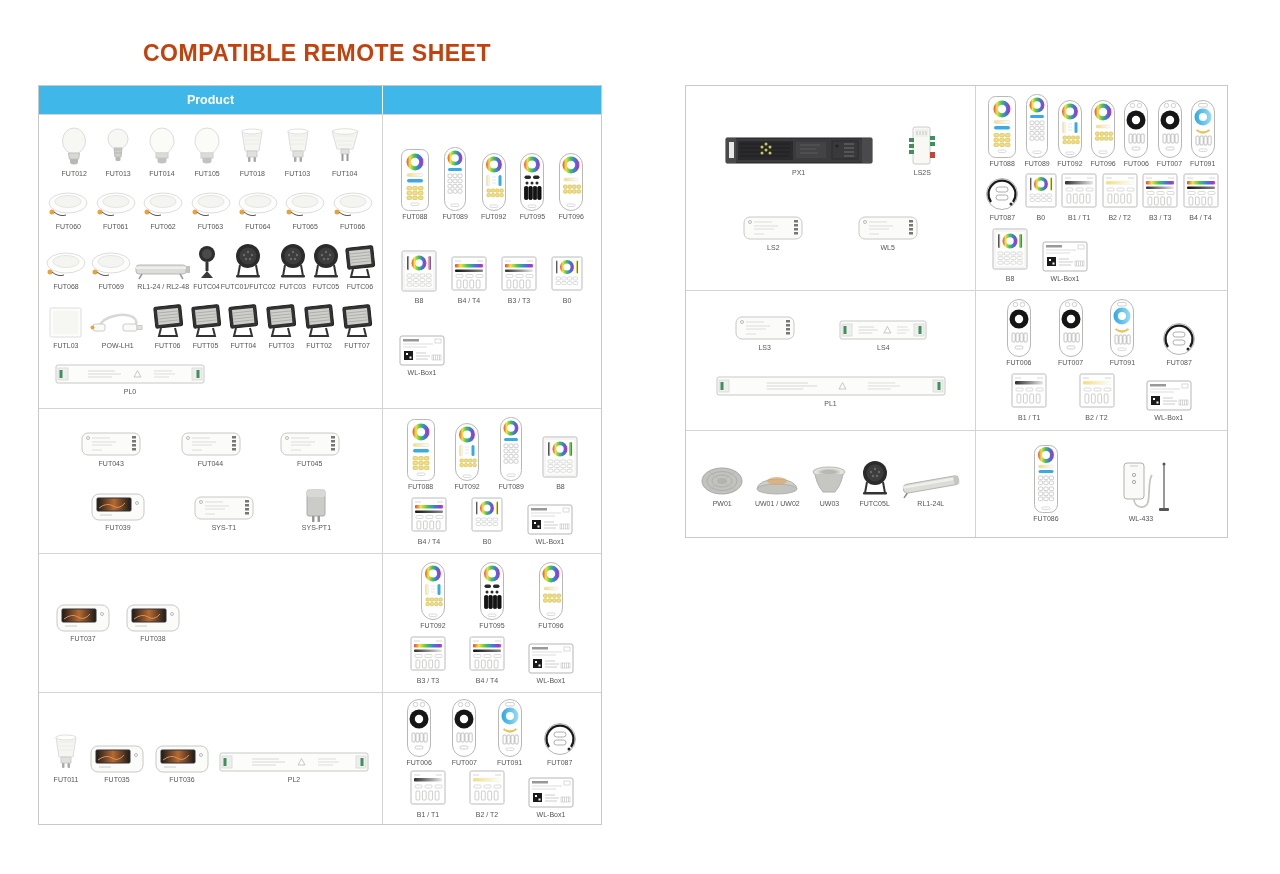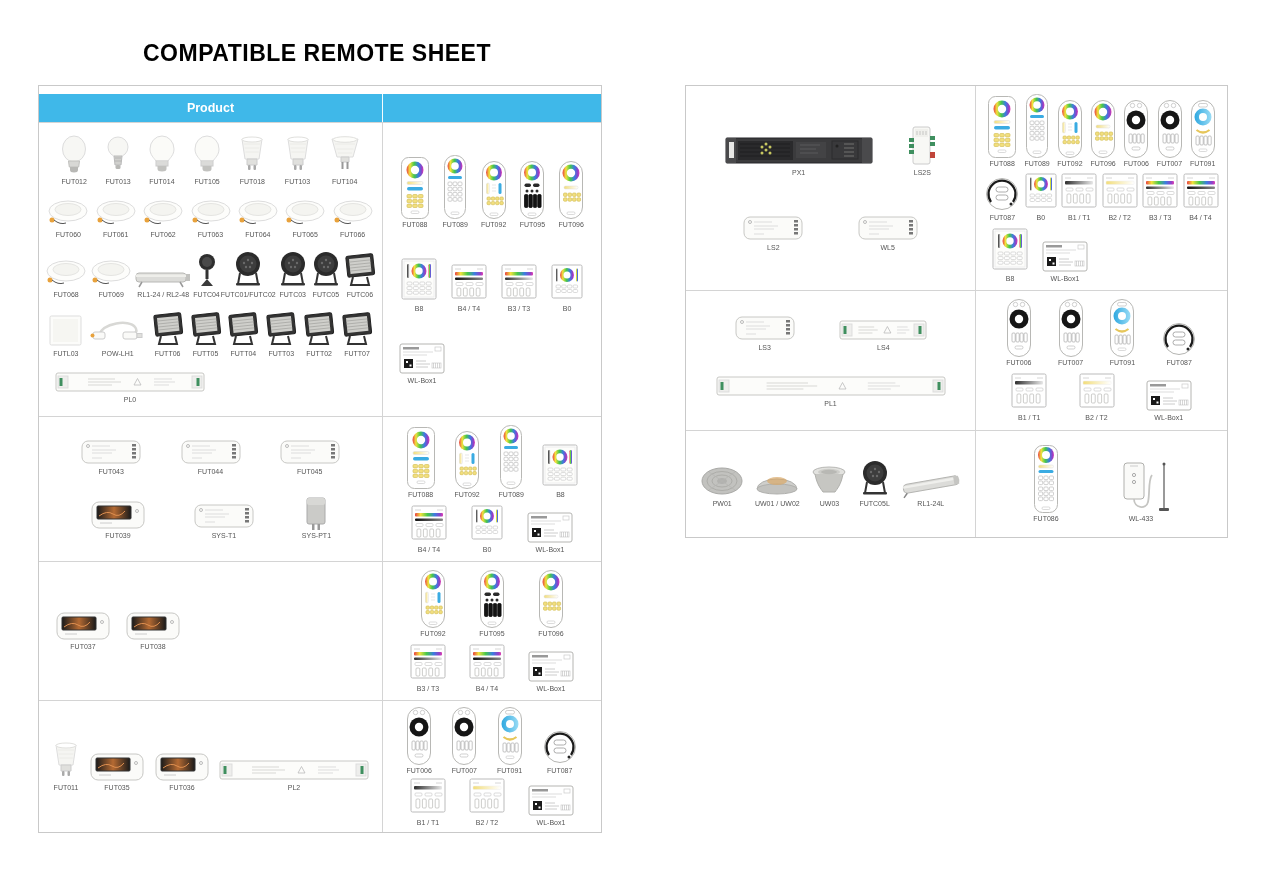--- a/index.html
+++ b/index.html
@@ -61,24 +61,24 @@
         <stop offset="1" stop-color="#9adcf5"></stop>
     </linearGradient>
     <linearGradient id="g-amb" x1="0" y1="0" x2="1" y2="0">
       <stop offset="0" stop-color="#1a1a1a"></stop>
         <stop offset="0.5" stop-color="#b56a32"></stop>
       <stop offset="1" stop-color="#1a1a1a"></stop>
     </linearGradient>
   </defs>
 </svg>
 
-<div class="title" style="color: #000000;">COMPATIBLE REMOTE SHEET</div>
+<div class="title" style="color: #c2410c;">COMPATIBLE REMOTE SHEET</div>
 
 <div class="table left-table">
-  <div class="thead" style="background: rgb(63, 184, 233); margin-top: 8px;">
+  <div class="thead" style="background: rgb(63, 184, 233);">
     <div class="hcell product">Product</div>
   </div>
   <div id="left-rows">
       <div class="row" style="height: 294px;">
         <div class="pcell">
           <div class="line">
             <div class="item">
               <span class="icon"><svg width="28" height="42" viewBox="0 0 28 42" xmlns="http://www.w3.org/2000/svg">
                   <ellipse cx="14" cy="14" rx="11.5" ry="13" fill="#f7f7f4" stroke="#ddd"></ellipse>
                   <path d="M8.5 26 h11 l-.8 6 h-9.4 z" fill="#d8d8d5" stroke="#c0c0bd"></path>

